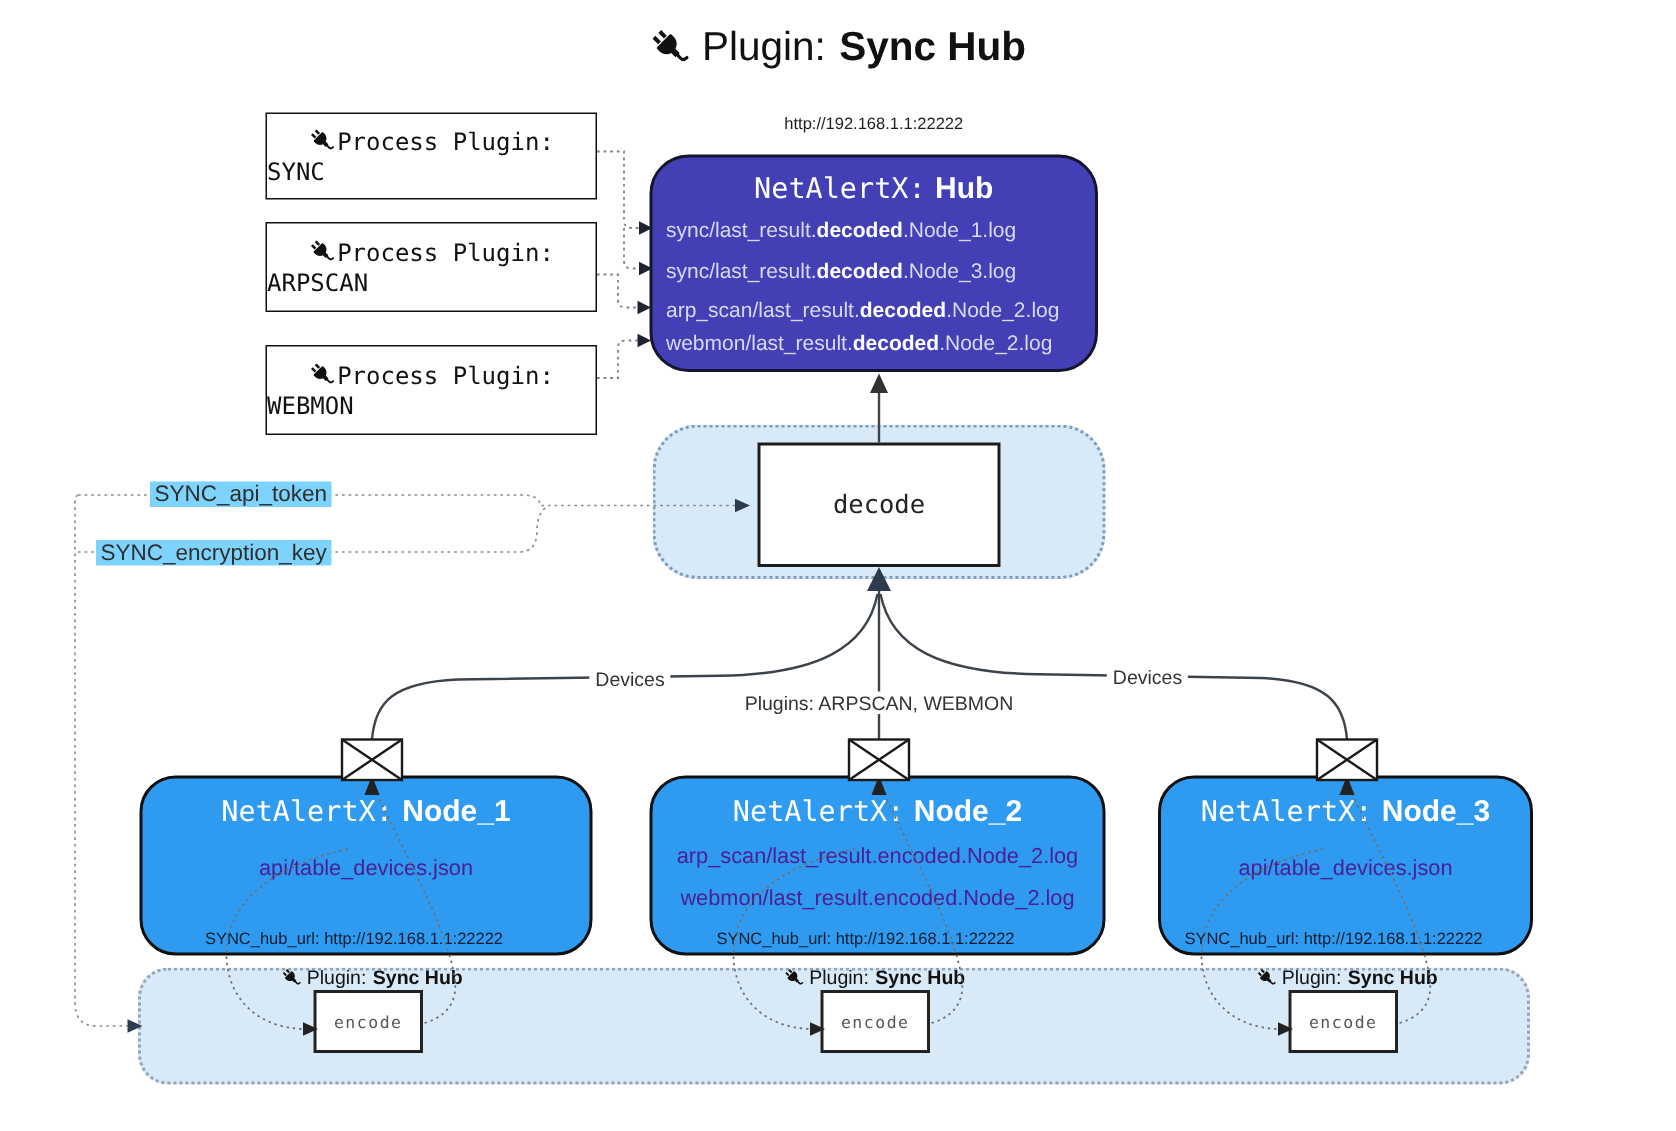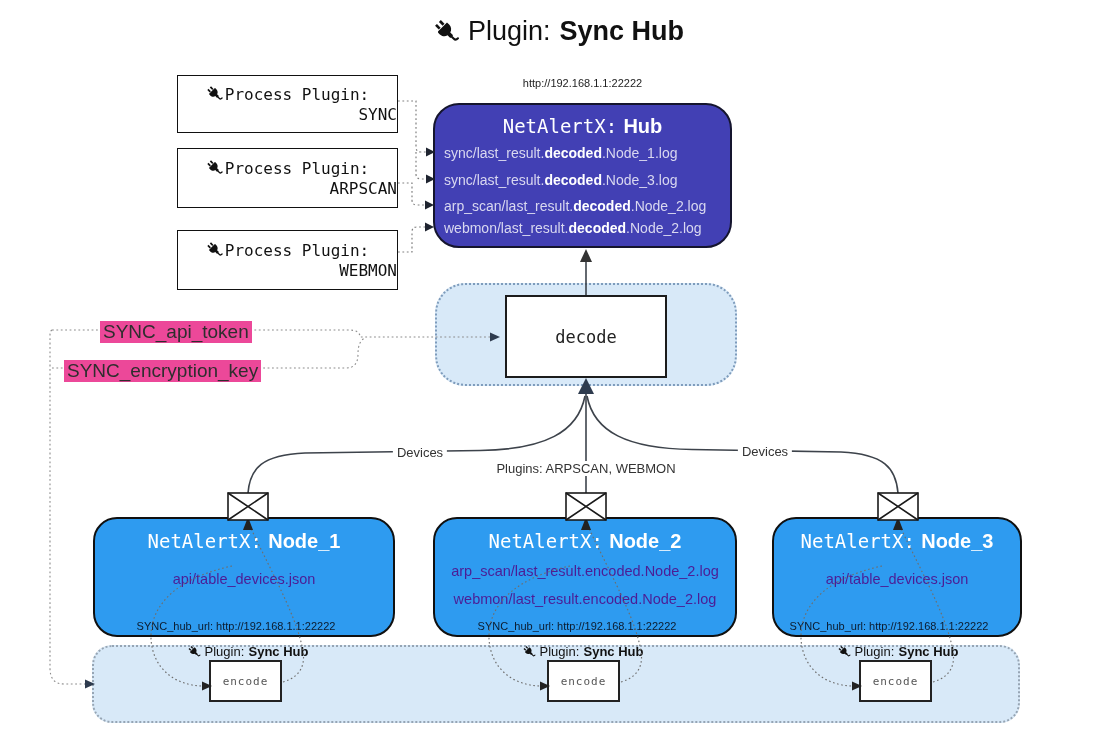--- a/index.html
+++ b/index.html
@@ -15,39 +15,39 @@
   .title{left:0;right:0;top:16px;display:flex;justify-content:center;align-items:center;
          gap:7px;font-size:27px;z-index:2}
   .title b{font-weight:700}
   .pre{margin-right:.33em}
 
   
   .pbox{left:177px;width:221px;border:1.6px solid #111;background:#fff;z-index:2;
         font-family:"DejaVu Sans Mono","Liberation Mono",monospace;font-size:16px;
         display:flex;flex-direction:column;justify-content:center;gap:1px}
   .pbox .l1{display:flex;align-items:flex-start;justify-content:center;gap:1px}
-  .pbox .l2{text-align:right}
+  .pbox .l2{text-align:left}
 
   
   .hurl{left:433px;top:77px;width:299px;text-align:center;font-size:11px;color:#1d1d1d;z-index:2}
   .hub{left:433px;top:103px;width:299px;height:145px;background:var(--hubFill);
        border:2px solid #15152e;border-radius:26px;z-index:2;color:#fff}
   .hub .htitle{position:absolute;top:10px;left:0;right:0;text-align:center;font-size:19px}
   .hub .htitle b{font-size:20px}
   .hlog{position:absolute;left:9px;font-size:14px;color:#d9d8f0;white-space:nowrap}
   .hlog b{color:#fff}
 
   
   .dpanel{left:435px;top:283px;width:302px;height:103px;background:var(--panelFill);
           border:2px dotted #7e9cbc;border-radius:30px;z-index:2}
   .dbox{left:505px;top:295px;width:162px;height:83px;background:#fff;border:2px solid #1c1c1c;
         display:flex;align-items:center;justify-content:center;font-size:17px;color:#222;z-index:3}
 
   
-  .tok{background:#ec4899;padding:0 3px;font-size:19px;color:#2e2e2e;z-index:6;white-space:nowrap}
+  .tok{background:#7dd3fc;padding:0 3px;font-size:15px;color:#2e2e2e;z-index:6;white-space:nowrap}
   .elabel{font-size:13px;color:#333;background:#fff;padding:0 4px;z-index:6;
           transform:translateX(-50%);white-space:nowrap}
 
   
   .node{top:517px;height:120px;background:var(--nodeFill);border:2px solid #101010;
         border-radius:24px;z-index:2;color:#fff}
   .ntitle{position:absolute;top:11px;left:0;right:0;text-align:center;font-size:19px}
   .ntitle b{font-size:20px}
   .nfile{position:absolute;left:0;right:0;text-align:center;font-size:14.5px;color:#4c1d95;white-space:nowrap}
   .nurl{position:absolute;top:101px;left:0;right:16px;text-align:center;font-size:11px;color:#0c1b2e;white-space:nowrap}

